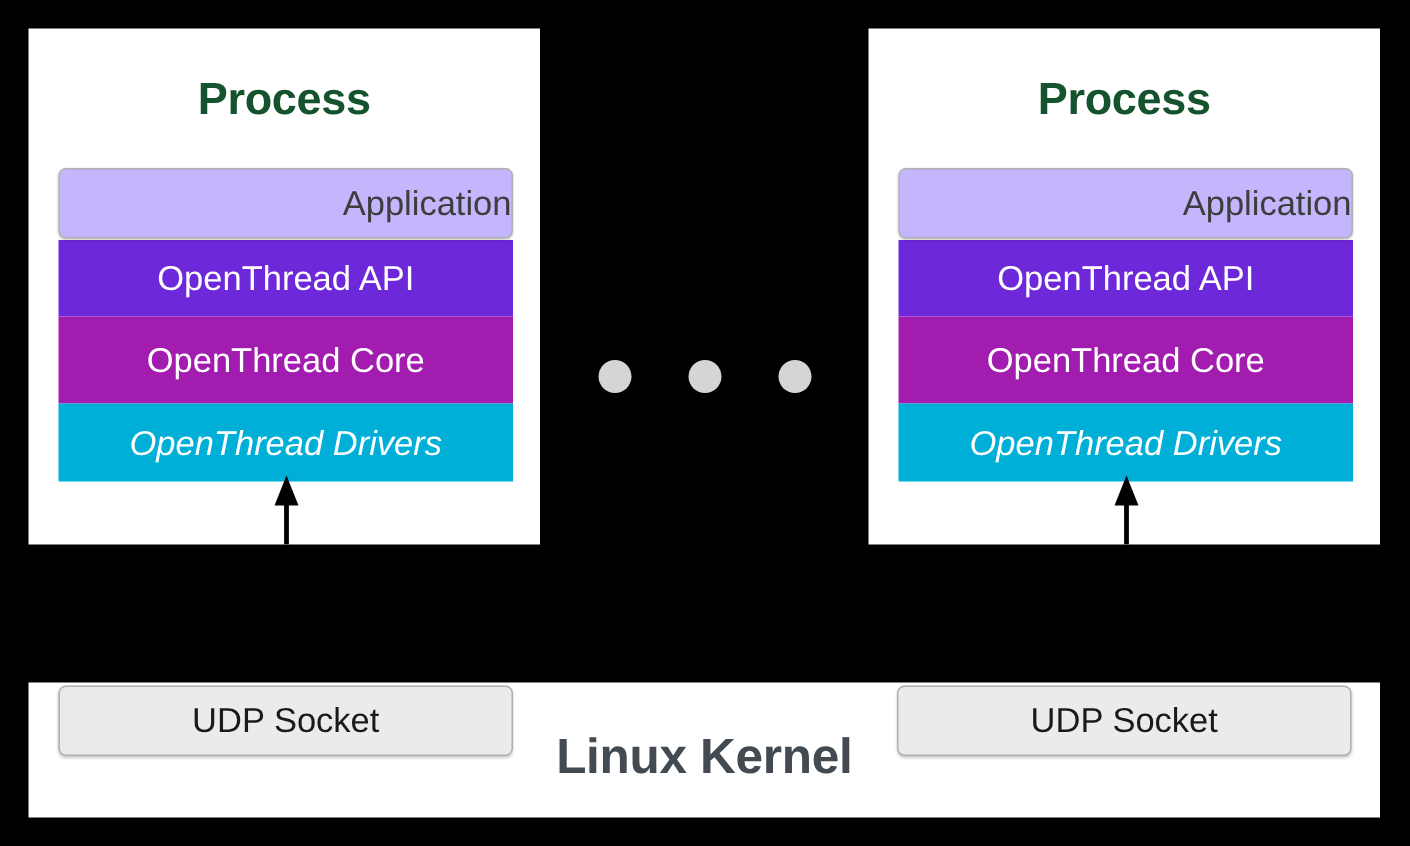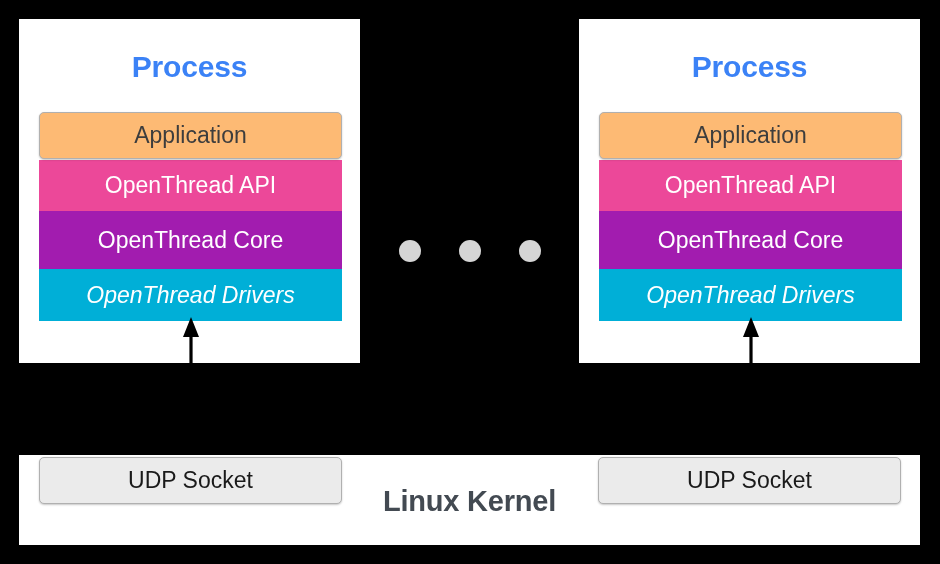--- a/index.html
+++ b/index.html
@@ -28,32 +28,32 @@
   .process-panel-2 { left: 579px; top: 19px;  width: 341px; height: 344px; }
   .kernel-panel    { left: 19px;  top: 455px; width: 901px; height: 90px;  }
 
   
   .panel-title {
     position: absolute;
     width: 100%;
     text-align: center;
     font-size: 30px;
     font-weight: bold;
-    color: #3b82f6;
+    color: #14532d;
     letter-spacing: -0.2px;
     line-height: 1;
     top: 33px;
   }
   .kernel-title {
     position: absolute;
     left: 0;
     top: 32px;
     width: 901px;
     text-align: center;
-    font-size: 29px;
+    font-size: 33px;
     font-weight: bold;
     color: #434a52;
     letter-spacing: -0.2px;
     line-height: 1;
   }
 
   
   .stack {
     position: absolute;
     width: 303px;
@@ -64,30 +64,31 @@
     position: relative;
     box-sizing: border-box;
     display: flex;
     align-items: center;
     justify-content: center;
     font-size: 23px;
     line-height: 1;
   }
   .layer-application {
     height: 47px;
-    background: #fdba74;
+    background: #c4b5fd;
     border: 1px solid #b0b0b0;
     border-radius: 5px;
     color: #3d3d3d;
     box-shadow: 0 1px 2px rgba(0,0,0,0.22);
     z-index: 3;
+    justify-content: flex-end;
   }
   .layer-api {
     height: 51px;
-    background: #ec4899;
+    background: #6d28d9;
     color: #ffffff;
     margin-top: 1px;
   }
   .layer-core {
     height: 58px;
     background: #a21caf;
     color: #ffffff;
   }
   .layer-drivers {
     height: 52px;

